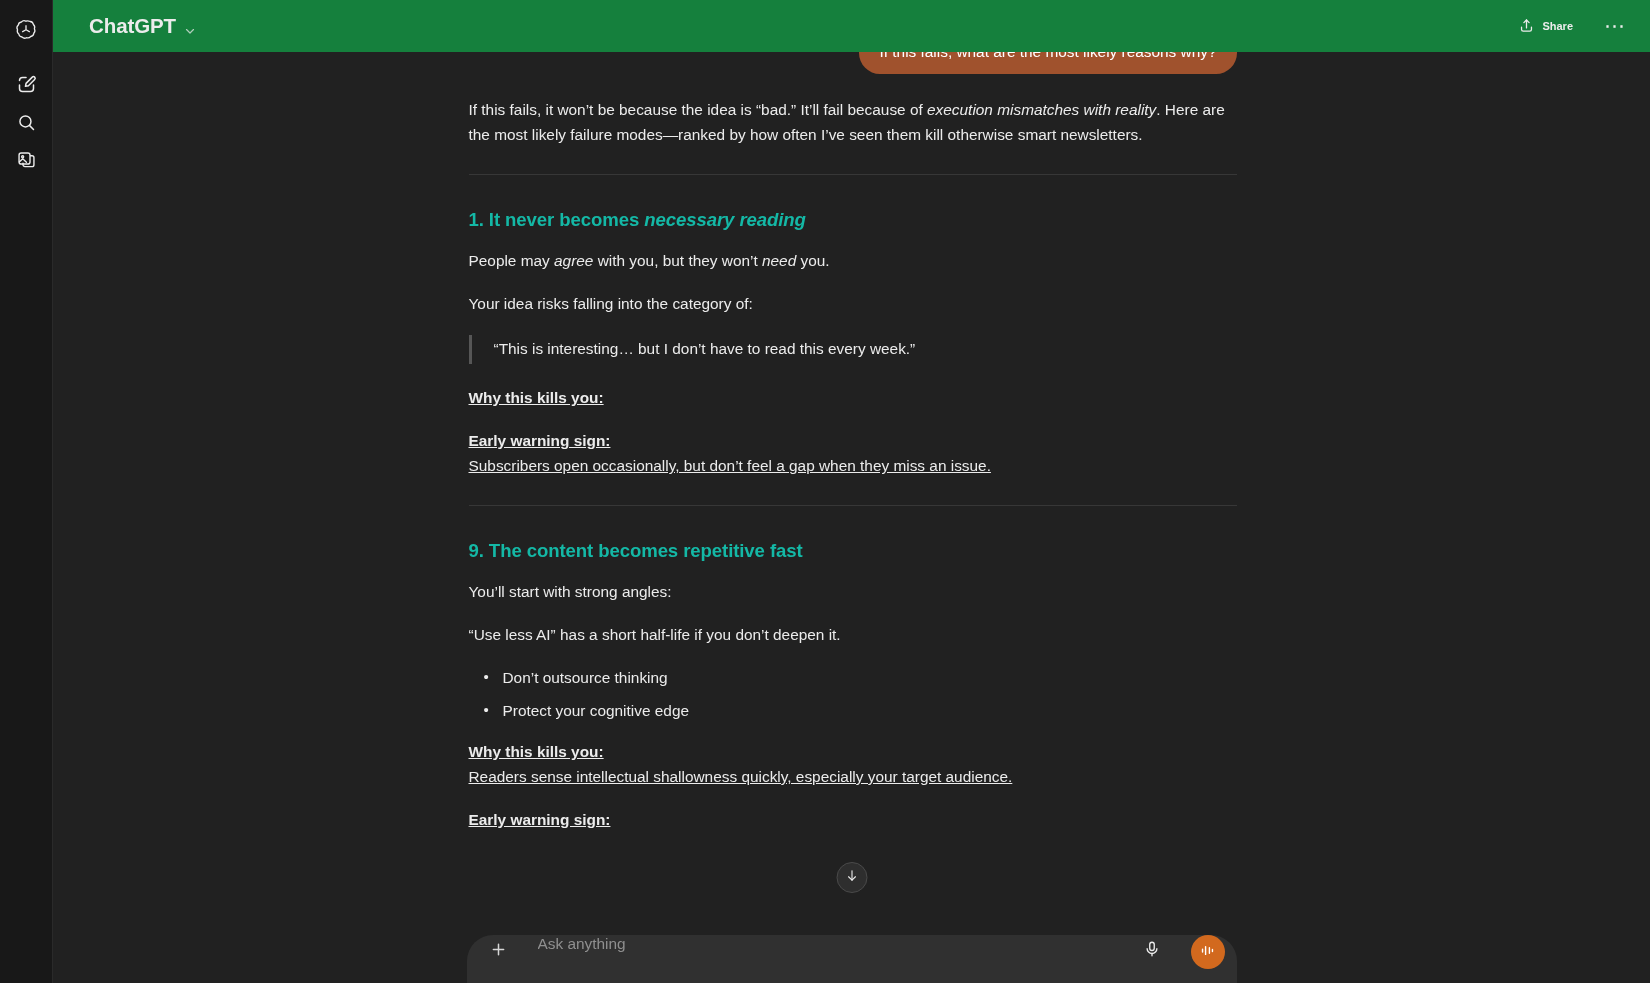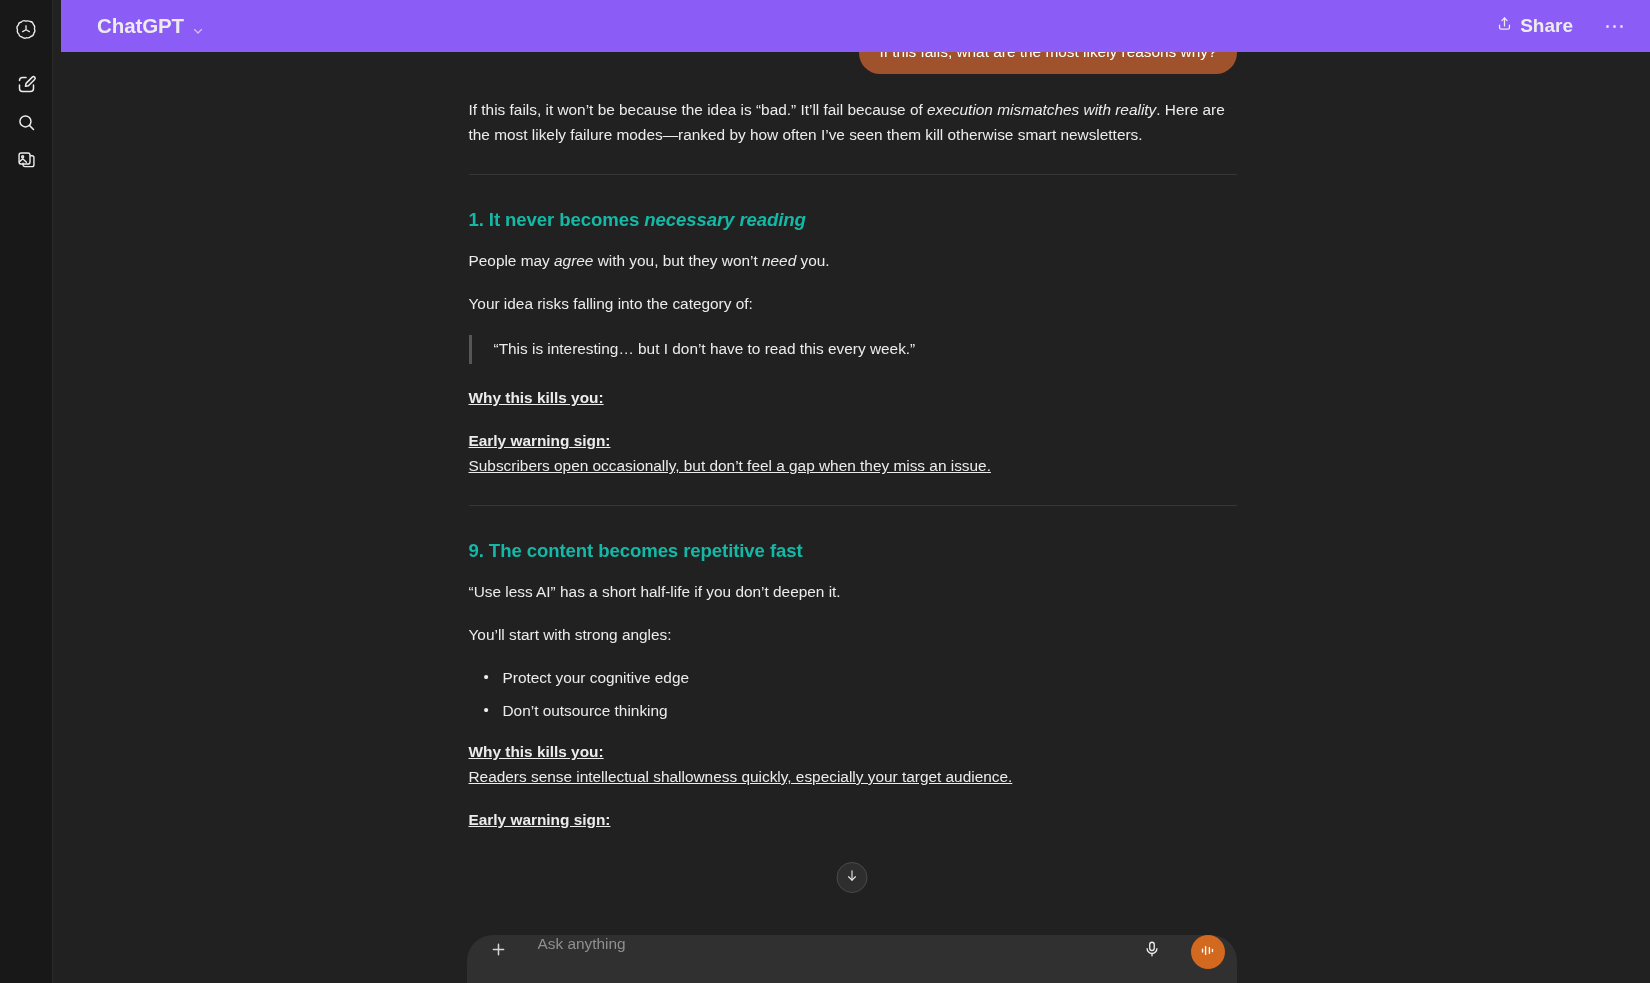--- a/index.html
+++ b/index.html
@@ -25,35 +25,35 @@
     border-radius: 8px; margin-bottom: 2px; cursor: pointer;
   }
   .sb-logo { margin-bottom: 18px; }
   .sb-btn svg { display: block; }
 
   
   .main { position: relative; flex: 1; height: 983px; overflow: hidden; }
 
   
   .topbar {
-    position: absolute; top: 0; left: 8px; right: 0; height: 52px;
+    position: absolute; top: 0; left: 0; right: 0; height: 52px;
     display: flex; align-items: center; padding: 0 18px 0 32px;
-    z-index: 30; background: #8b5cf6;
+    z-index: 30; background: #15803d;
   }
   .model-switch {
     display: flex; align-items: center; gap: 7px;
     font-size: 20.5px; font-weight: 600; color: #ececec;
     padding: 5px 9px 5px 4px; border-radius: 9px; cursor: pointer;
     letter-spacing: -0.1px;
   }
   .chev { width: 14px; height: 14px; opacity: .72; }
   .topbar-right { margin-left: auto; display: flex; align-items: center; gap: 14px; }
   .share-btn {
     display: flex; align-items: center; gap: 7px;
-    color: #ececec; font-size: 19px; font-weight: 600;
+    color: #ececec; font-size: 11px; font-weight: 600;
     padding: 7px 11px; border-radius: 999px; cursor: pointer;
   }
   .dots-btn {
     width: 34px; height: 34px; border-radius: 8px; cursor: pointer;
     display: flex; align-items: center; justify-content: center;
     color: #ececec;
   }
   .dots-btn span { font-size: 21px; line-height: 12px; letter-spacing: 1px; }
 
   
@@ -257,27 +257,27 @@
 
           <div class="lbl-block">
             <p class="lbl">Early warning sign:</p>
             <p>Subscribers open occasionally, but don’t feel a gap when they miss an issue.</p>
           </div>
 
           <hr class="sep">
 
           <h3 class="sec"><span>9. The content becomes repetitive fast</span></h3>
 
+          <p>You’ll start with strong angles:</p>
+
           <p>“Use less AI” has a short half-life if you don’t deepen it.</p>
 
-          <p>You’ll start with strong angles:</p>
-
           <ul class="bul">
+            <li>Don’t outsource thinking</li>
             <li>Protect your cognitive edge</li>
-            <li>Don’t outsource thinking</li>
           </ul>
 
 
           <div class="lbl-block">
             <p class="lbl">Why this kills you:</p>
             <p>Readers sense intellectual shallowness quickly, especially your target audience.</p>
           </div>
 
           <div class="lbl-block">
             <p class="lbl">Early warning sign:</p>

